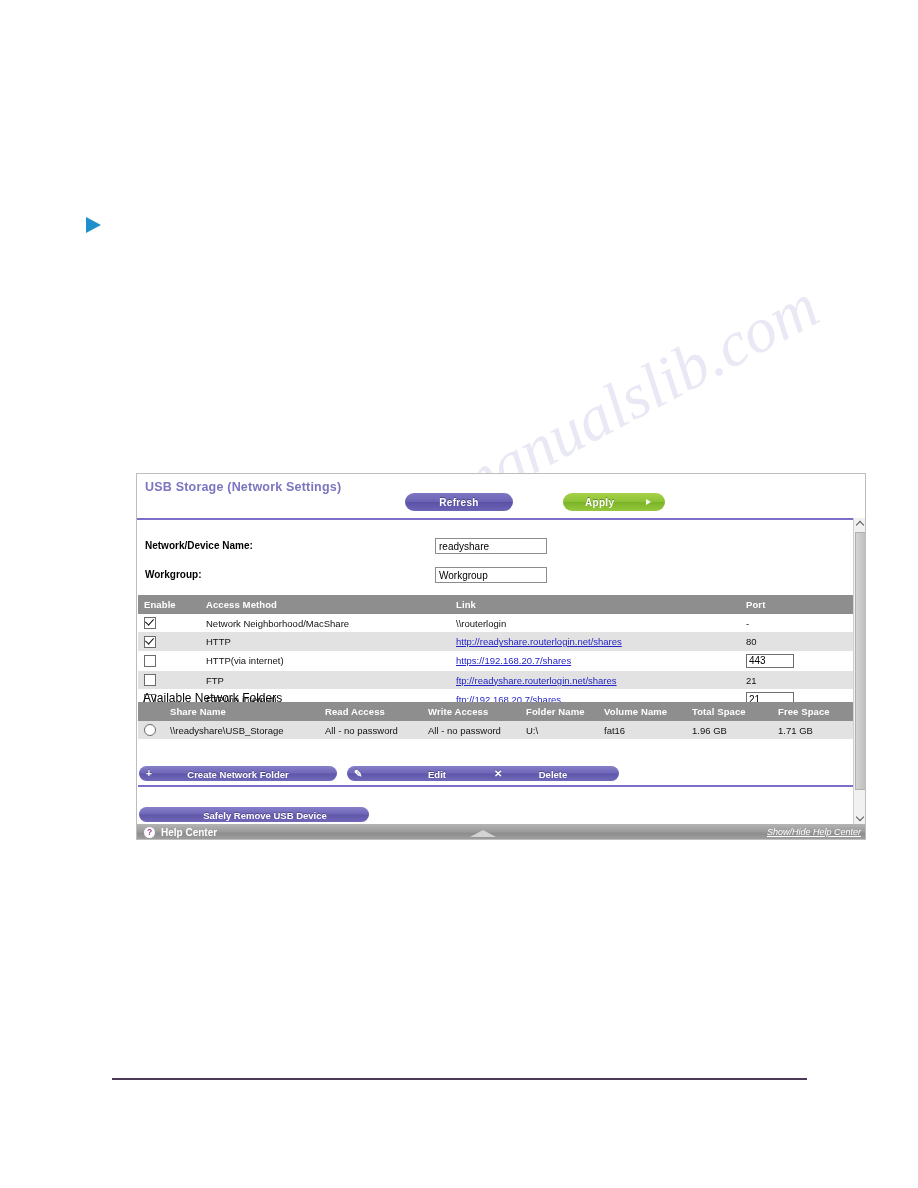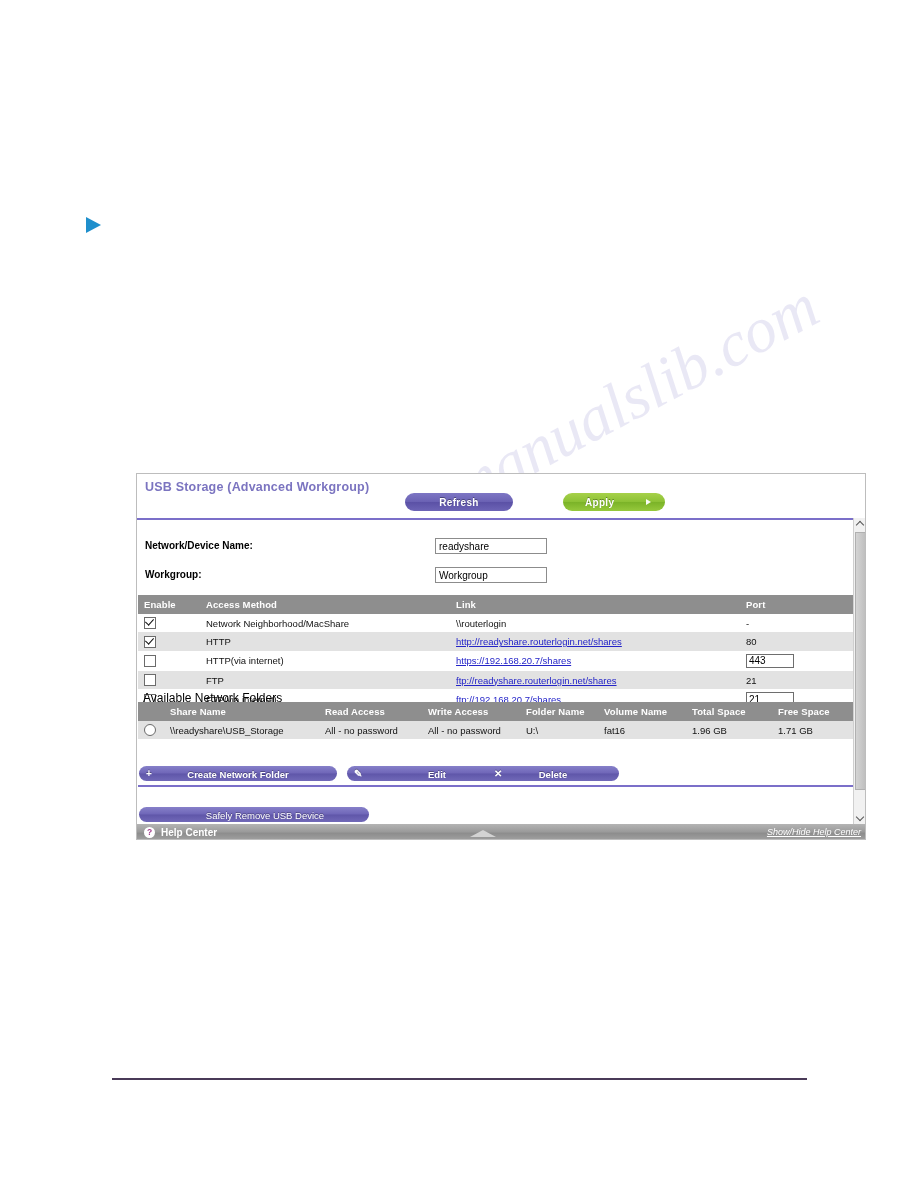--- a/index.html
+++ b/index.html
@@ -143,21 +143,21 @@
   .act-ico{
     position:absolute;left:7px;top:0;line-height:15px;
     font-size:10px;font-weight:bold;color:#fff;
   }
 
   .sep-line{position:absolute;left:1px;width:716px;height:1.5px;background:#7b6fc9;}
 
   .safely-btn{
     position:absolute;left:2px;width:230px;height:15px;border-radius:7.5px;border:none;
     background:linear-gradient(to bottom,#8680c9 0%,#6f66b8 48%,#5f56a9 52%,#7169b8 100%);
-    color:#fff;font-size:9.5px;font-weight:normal;cursor:pointer;
+    color:#fff;font-size:9.5px;font-weight:bold;cursor:pointer;
     font-family:"Liberation Sans", sans-serif;text-align:center;line-height:15px;
     text-shadow:0 -1px 0 rgba(0,0,0,.3);
     padding-left:28px;box-sizing:border-box;
   }
 
   
   .help-bar{
     position:absolute;left:0;bottom:0;width:730px;height:17px;
     background:linear-gradient(to bottom,#b4b4b4 0%,#9b9b9b 45%,#8d8d8d 55%,#a3a3a3 100%);
   }
@@ -209,21 +209,21 @@
   <span class="wm1">manualslib.com</span>
   <span class="wm2">manualslib</span>
 </div>
 
 <div class="play-arrow"></div>
 <div class="bottom-rule"></div>
 
 <div class="panel">
   <div class="panel-inner">
 
-    <div class="page-title">USB Storage (Advanced Workgroup)</div>
+    <div class="page-title">USB Storage (Network Settings)</div>
 
     <div class="btn-row">
       <button class="btn btn-refresh">Refresh</button>
       <button class="btn btn-apply">
         <span>Apply</span>
         <span class="apply-arrow"></span>
       </button>
     </div>
 
     <div class="title-divider"></div>

